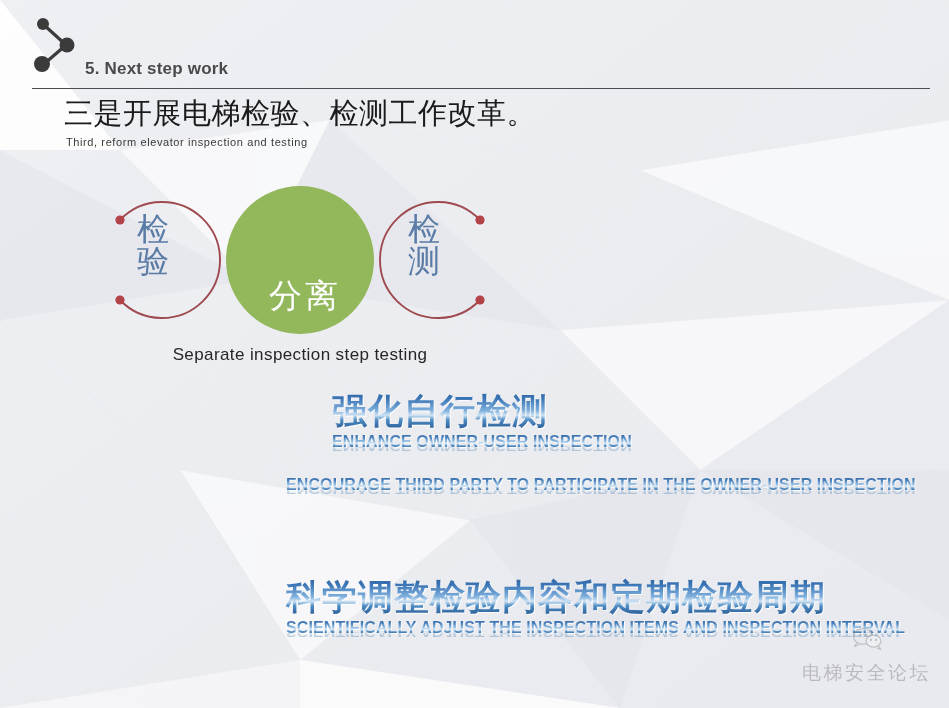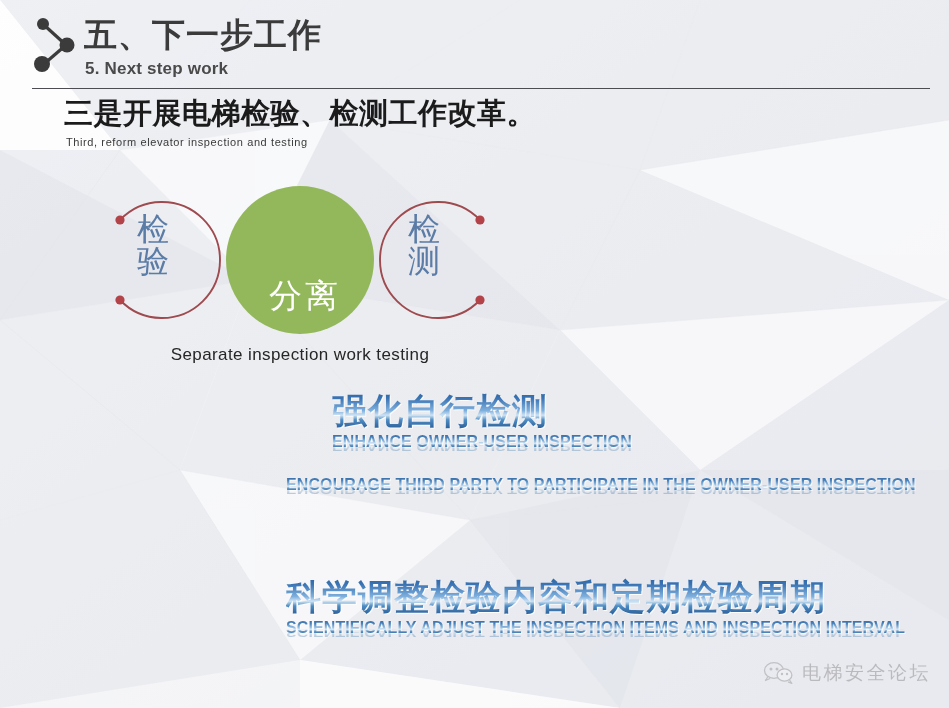--- a/index.html
+++ b/index.html
@@ -43,21 +43,21 @@
   }
   #rule {
     position:absolute; left:32px; top:88px; width:898px; height:1px;
     background:#4c4c52;
     z-index:3;
   }
 
   
   #sec-cn {
     position:absolute; left:64px; top:94px;
-    font-size:29px; font-weight:bold; color:#1b1b1b;
+    font-size:29px; font-weight:normal; color:#1b1b1b;
     letter-spacing:0.5px; white-space:nowrap; z-index:3;
   }
   #sec-en {
     position:absolute; left:66px; top:136px;
     font-size:11px; color:#3a3a3a;
     letter-spacing:0.6px; white-space:nowrap; z-index:3;
   }
 
   
   #venn {
@@ -135,21 +135,21 @@
     margin-top:1px;
   }
   #b1 { left:286px; top:388px;margin-left:46px; }
   #b2 { left:286px; top:478px; }
   #b3 { left:286px; top:574px; }
 
   
   #watermark {
     position:absolute; right:18px; bottom:22px;
     display:flex; align-items:center; gap:9px;
-    opacity:0.42; z-index:4;
+    opacity:0.42; z-index:4;flex-direction:column;
   }
   #wm-text {
     font-size:19px; color:#7a7a7a;
     letter-spacing:2.5px;
     font-family:"DejaVu Sans",sans-serif;
   }
 </style>
 </head>
 <body>
 
@@ -205,21 +205,20 @@
   <div id="header">
 
     <svg id="node-icon" viewBox="0 0 62 62">
       <line x1="18" y1="11" x2="40" y2="31" stroke="#3b3b3b" stroke-width="3.2"></line>
       <line x1="40" y1="31" x2="18" y2="50" stroke="#3b3b3b" stroke-width="3.2"></line>
       <circle cx="17" cy="10" r="6" fill="#3b3b3b"></circle>
       <circle cx="41" cy="31" r="7.5" fill="#3b3b3b"></circle>
       <circle cx="16" cy="50" r="8" fill="#3b3b3b"></circle>
     </svg>
 
-    <div id="header-cn">五、下一步工作</div>
     <div id="header-en">5. Next step work</div>
   </div>
 
   <div id="rule"></div>
 
   <div id="sec-cn">三是开展电梯检验、检测工作改革。</div>
   <div id="sec-en">Third, reform elevator inspection and testing</div>
 
   <div id="venn">
 
@@ -245,21 +244,21 @@
       <div>验</div>
     </div>
 
     <div id="venn-center-label">分离</div>
 
     <div class="venn-label" id="venn-right-label">
       <div>检</div>
       <div>测</div>
     </div>
 
-    <div id="venn-caption">Separate inspection work testing</div>
+    <div id="venn-caption">Separate inspection step testing</div>
   </div>
 
   <div class="bullet" id="b1">
     <div class="cn">强化自行检测</div>
     <div class="en">ENHANCE OWNER-USER INSPECTION</div>
     <div class="refl">ENHANCE OWNER-USER INSPECTION</div>
   </div>
 
   <div class="bullet" id="b2">
     <div class="en">ENCOURAGE THIRD PARTY TO PARTICIPATE IN THE OWNER-USER INSPECTION</div>

